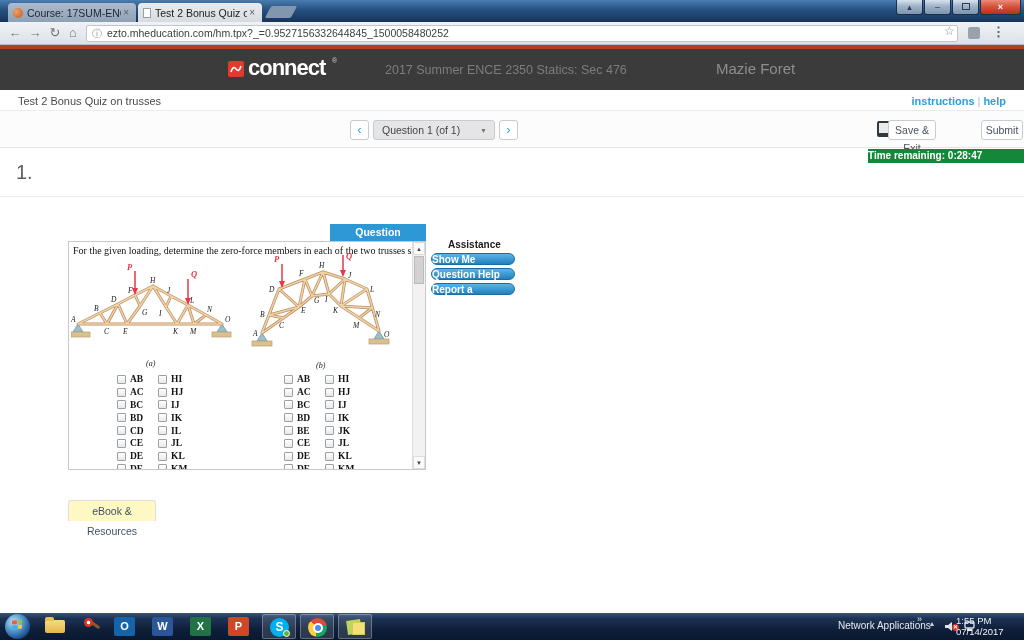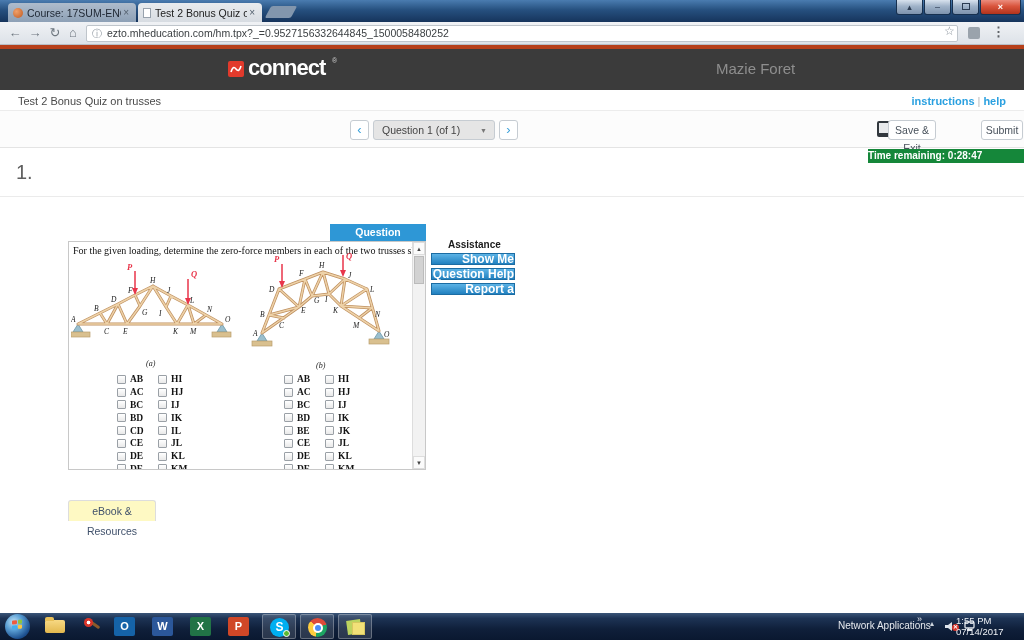--- a/index.html
+++ b/index.html
@@ -75,23 +75,23 @@
   .optgrp{position:absolute}
   .orow{height:12.8px;display:flex;align-items:center}
   .cb{width:9px;height:9px;border:1px solid #9aa0a6;background:linear-gradient(#fff,#e9e9e9);border-radius:1px;margin-right:4px;flex:none}
   .ml{width:28px;font-family:"Liberation Serif",serif;font-weight:bold;font-size:9.5px;color:#141414}
   .vsb{position:absolute;right:0;top:0;bottom:0;width:13px;background:#f2f2f2;border-left:1px solid #ddd}
   .sbtn{position:absolute;left:0;width:12px;height:13px;background:#fbfbfb;border:1px solid #ddd;
     font-size:6px;color:#444;text-align:center;line-height:12px}
   .sthumb{position:absolute;left:1px;top:14px;width:10px;height:28px;background:#d2d2d2;border:1px solid #bbb}
 
   .assisttitle{position:absolute;left:448px;top:239px;font-size:10px;font-weight:bold;color:#1a1a1a}
-  .assistbtn{position:absolute;left:431px;width:84px;height:12px;border-radius:0;
-    background:linear-gradient(#5cb3e6,#2180bf);border:1px solid #1b6ca3;color:#fff;font-size:12px;
-    font-weight:bold;text-align:right;line-height:11px}
+  .assistbtn{position:absolute;left:431px;width:84px;height:12px;border-radius:6px;
+    background:linear-gradient(#5cb3e6,#2180bf);border:1px solid #1b6ca3;color:#fff;font-size:10px;
+    font-weight:bold;text-align:left;line-height:11px}
 
   .ebtab{position:absolute;left:68px;top:500px;width:88px;height:21px;background:#fef9c3;border:1px solid #ddd;
     border-bottom:none;border-radius:3px 3px 0 0;font-size:10.5px;color:#40516b;text-align:center;line-height:20px;z-index:2}
   .ebpanel{position:absolute;left:60px;top:520px;width:860px;height:36px;background:#fff;border:1px solid #e6e6e6;border-radius:3px;z-index:1}
   .eblink{position:absolute;left:21px;top:11px;font-size:10.5px;color:#2c5cae;text-decoration:underline}
 
   .sitefooter{position:absolute;left:0;top:603px;width:1024px;height:10px;background:#c64a1d;color:#7d1f06;
     font-size:8.5px;text-align:center;line-height:10px}
 
   
@@ -178,20 +178,21 @@
 
   <div class="orangestrip"></div>
   <div class="chead"></div>
   <div class="logobox">
     <svg width="16" height="16">
         <path d="M3,11 Q5,4 8,8 Q11,12 13,5" stroke="#fff" stroke-width="1.6" fill="none"></path>
       </svg>
   </div>
   <div class="logotext">connect</div>
   <div class="logoreg">®</div>
+  <div class="coursetitle">2017 Summer ENCE 2350 Statics: Sec 476</div>
   <div class="username">Mazie Foret</div>
 
   <div class="quizbar"></div>
   <div class="quiztitle">Test 2 Bonus Quiz on trusses</div>
   <div class="quizlinks">
     <span>instructions</span><span class="sep">|</span><span>help</span>
   </div>
 
   <div class="navrow"></div>
   <div class="chipbtn" style="left:350px;width:19px">‹</div>

